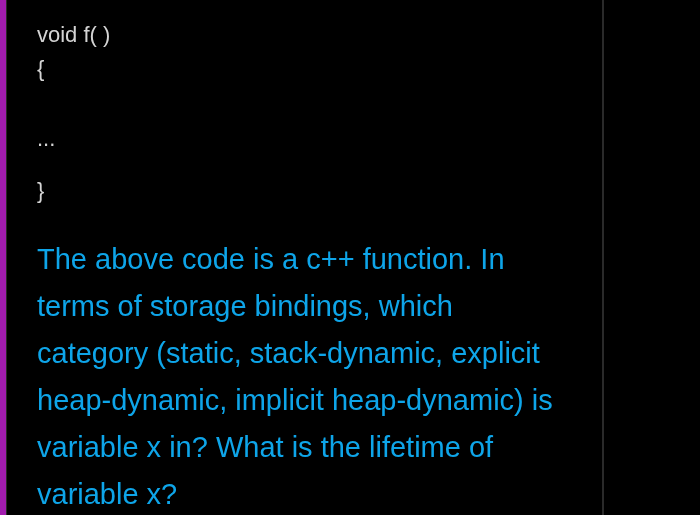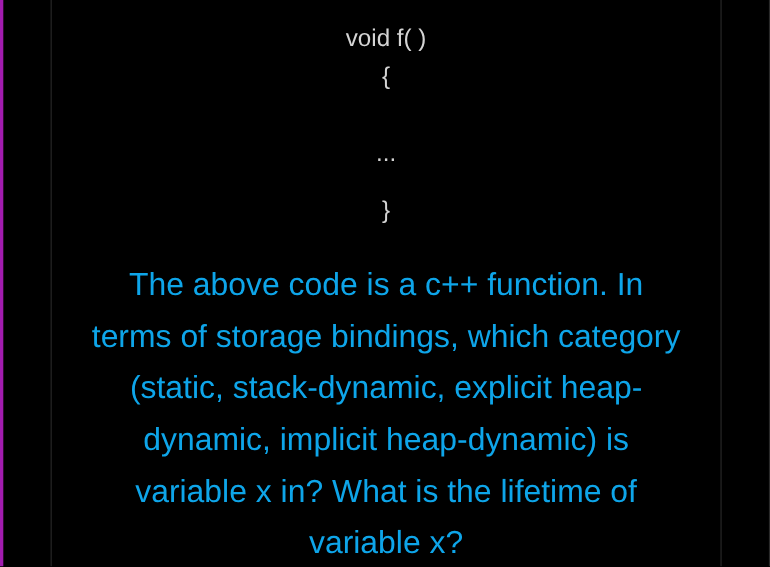--- a/index.html
+++ b/index.html
@@ -9,27 +9,26 @@
     }
     body {
       background: #000;
       width: 700px;
       height: 515px;
       font-family: -apple-system, BlinkMacSystemFont, "Segoe UI", Helvetica, Arial, sans-serif;
       color: #d0d0d0;
       position: relative;
     }
     .outer-frame {
-      width: 700px;
+      width: 604px;
       height: 515px;
-      border-left: 3px solid #a21caf;
+      border-left: 6px solid #a21caf;
       border-right: 1px solid #2a2a2a;
       display: flex;
       justify-content: center;
-      text-align: center;
     }
     .inner-panel {
       width: 610px;
       height: 515px;
       border-left: 1px solid #2a2a2a;
       border-right: 1px solid #2a2a2a;
       padding: 18px 30px 30px 30px;
     }
     .code-block {
       font-size: 22px;

